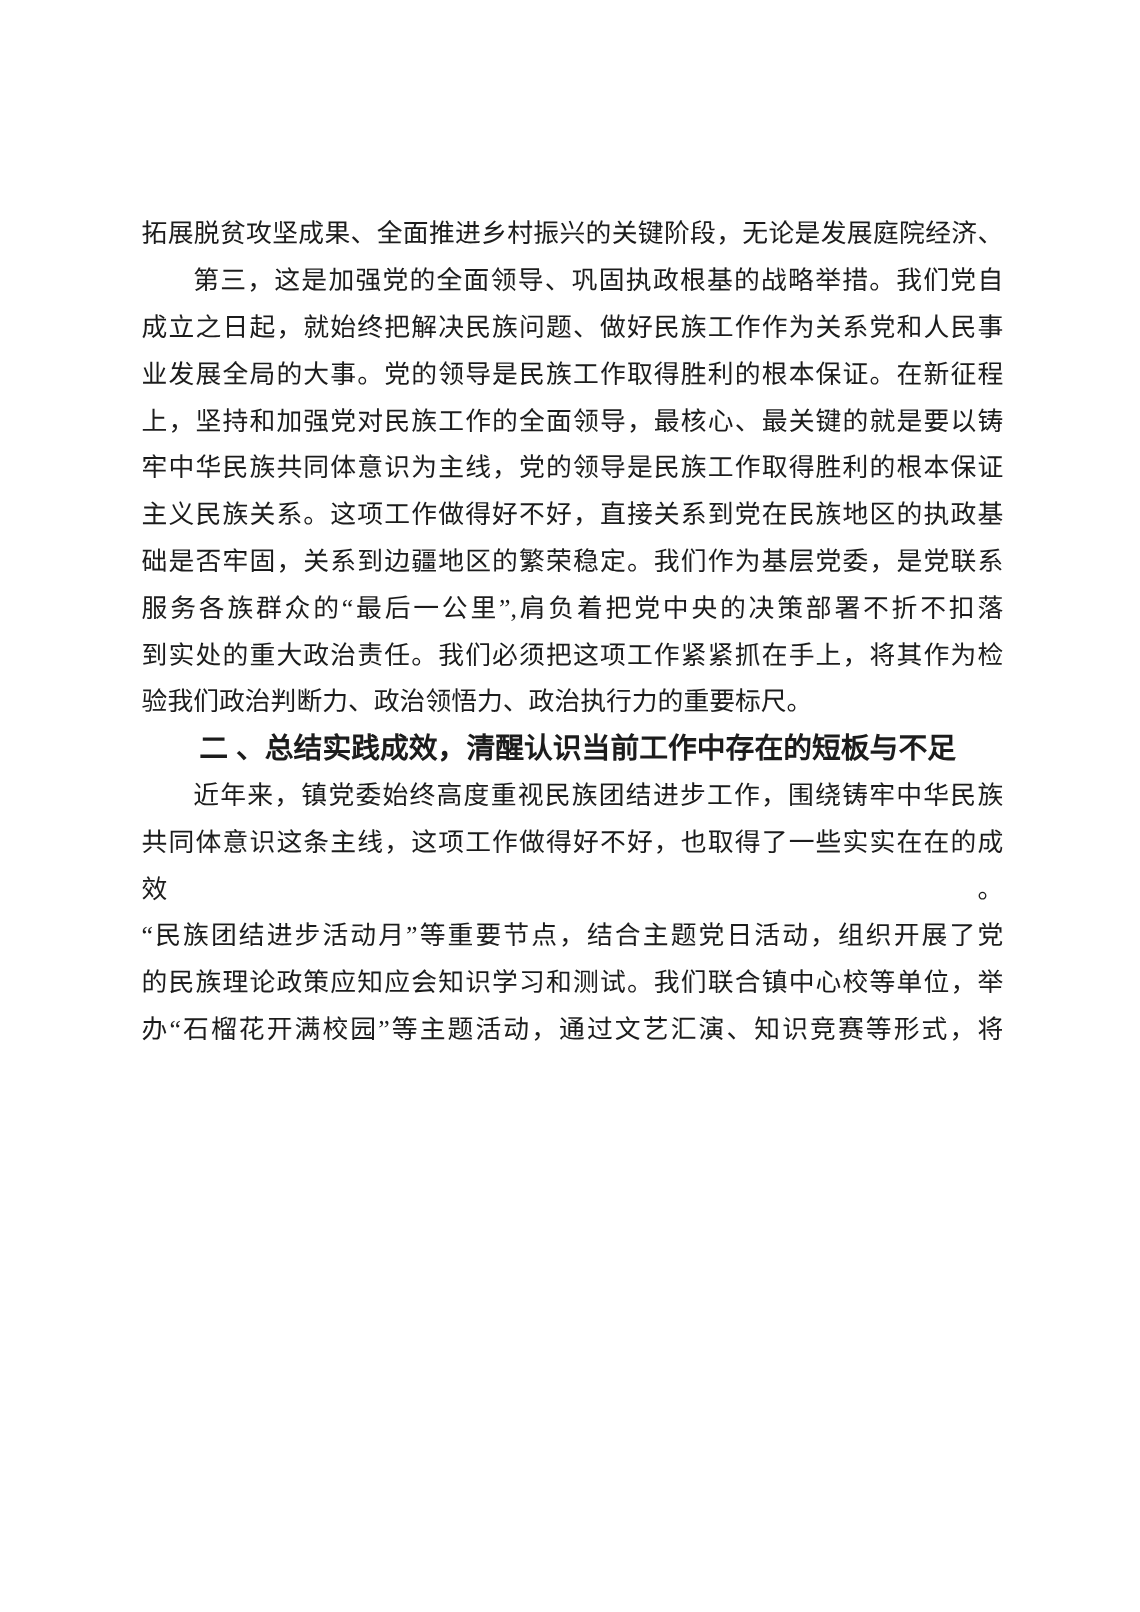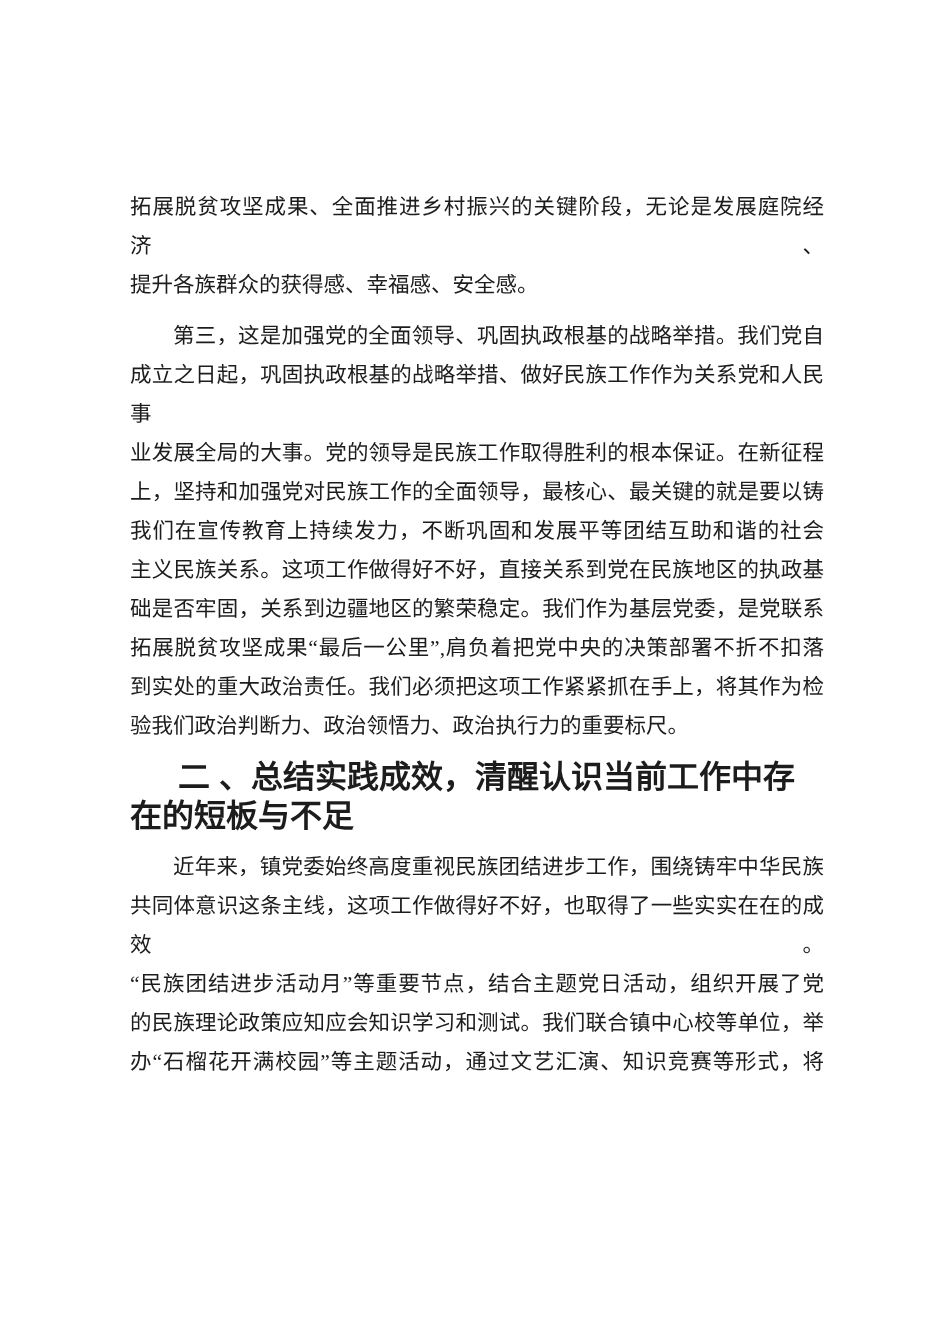--- a/index.html
+++ b/index.html
@@ -24,50 +24,49 @@
   }
   .line.end {
     text-align-last: left;
   }
   .line.indent {
     text-indent: 43px;
   }
   .line.heading {
     font-family: "Liberation Sans", "DejaVu Sans", sans-serif;
     font-weight: 700;
-    font-size: 32px;
+    font-size: 24px;
     line-height: 39px;
     text-align: left;
     text-align-last: left;
     text-indent: 48px;
   }
   .para {
-    margin: 12px;
+    margin: 0;
     padding: 0;
   }
 </style>
 </head>
 <body style="background: rgb(255, 255, 255);">
 
 <div class="page" style="background: rgb(255, 255, 255); color: rgb(28, 28, 28);">
 
   <div class="para">
     <div class="line fill">拓展脱贫攻坚成果、全面推进乡村振兴的关键阶段，无论是发展庭院经济、</div>
-    <div class="line end">提升各族群众的获得感、幸福感、安全感。</div>
   </div>
 
   <div class="para">
     <div class="line fill indent">第三，这是加强党的全面领导、巩固执政根基的战略举措。我们党自</div>
-    <div class="line fill">成立之日起，巩固执政根基的战略举措、做好民族工作作为关系党和人民事</div>
+    <div class="line fill">成立之日起，就始终把解决民族问题、做好民族工作作为关系党和人民事</div>
     <div class="line fill">业发展全局的大事。党的领导是民族工作取得胜利的根本保证。在新征程</div>
     <div class="line fill">上，坚持和加强党对民族工作的全面领导，最核心、最关键的就是要以铸</div>
-    <div class="line fill">我们在宣传教育上持续发力，不断巩固和发展平等团结互助和谐的社会</div>
+    <div class="line fill">牢中华民族共同体意识为主线，党的领导是民族工作取得胜利的根本保证</div>
     <div class="line fill">主义民族关系。这项工作做得好不好，直接关系到党在民族地区的执政基</div>
     <div class="line fill">础是否牢固，关系到边疆地区的繁荣稳定。我们作为基层党委，是党联系</div>
-    <div class="line fill">拓展脱贫攻坚成果“最后一公里”,肩负着把党中央的决策部署不折不扣落</div>
+    <div class="line fill">服务各族群众的“最后一公里”,肩负着把党中央的决策部署不折不扣落</div>
     <div class="line fill">到实处的重大政治责任。我们必须把这项工作紧紧抓在手上，将其作为检</div>
     <div class="line end">验我们政治判断力、政治领悟力、政治执行力的重要标尺。</div>
   </div>
 
   <div class="para">
     <div class="line heading">二 、总结实践成效，清醒认识当前工作中存在的短板与不足</div>
   </div>
 
   <div class="para">
     <div class="line fill indent">近年来，镇党委始终高度重视民族团结进步工作，围绕铸牢中华民族</div>

